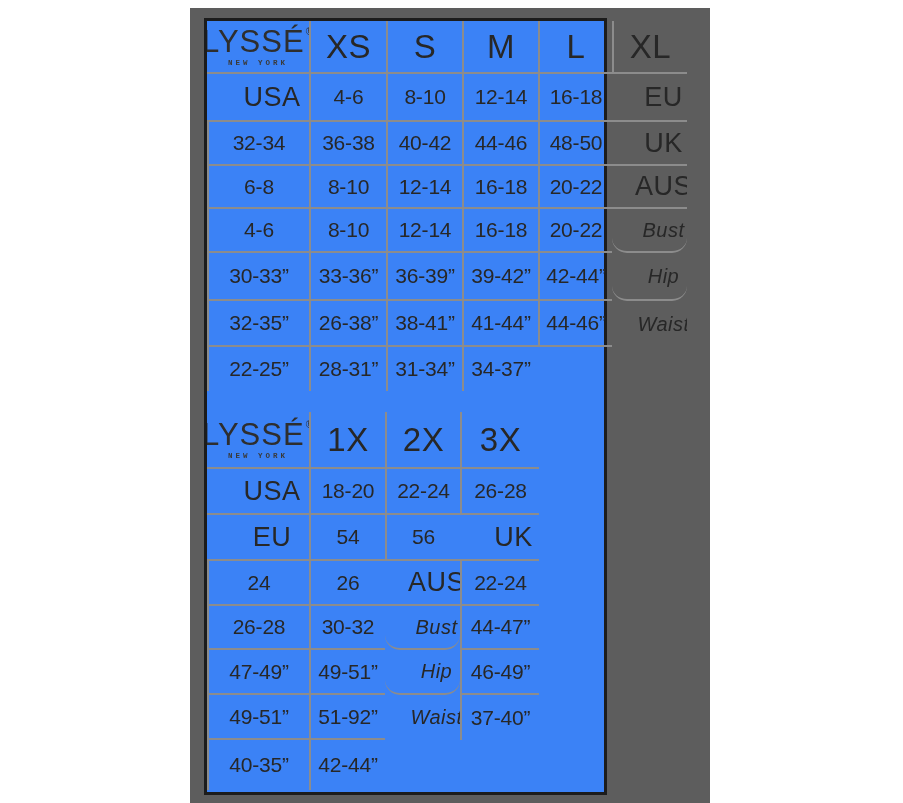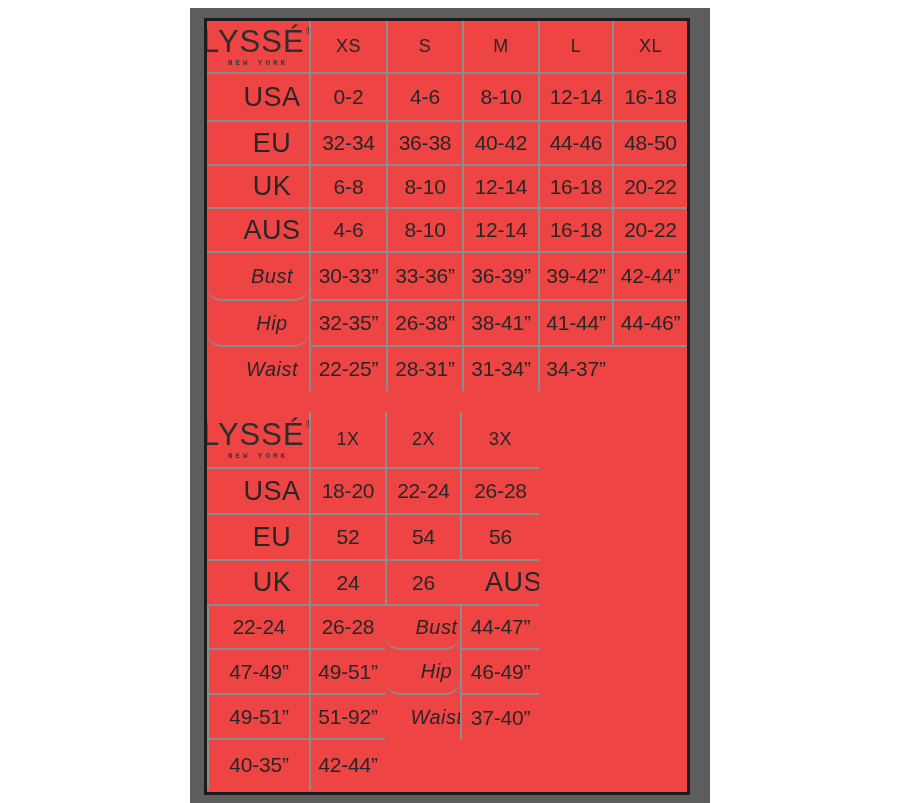--- a/index.html
+++ b/index.html
@@ -10,23 +10,23 @@
     overflow:hidden;
   }
   .canvas{position:relative;width:903px;height:803px;background:#ffffff;}
   .frame{
     position:absolute;left:190px;top:8px;
     width:520px;height:795px;
     background:#5d5d5d;
   }
   .page{
     position:absolute;left:14px;top:10px;
-    width:486px;height:777px;
+    width:403px;height:777px;
     box-sizing:border-box;
-    background:#ef4444;
+    background:#3b82f6;
     border:3px solid #1c1c1c;
   }
   .size-table{display:grid;}
   .t-regular{
     grid-template-columns:102px 77px 76px 76px 74px 75px;
     grid-template-rows:53px 48px 44px 43px 44px 48px 46px 44px;
     width:480px;
   }
   .t-plus{
     grid-template-columns:102px 76px 75px 79px;
@@ -35,21 +35,21 @@
     margin-top:21px;
   }
   .cell{
     display:flex;align-items:center;justify-content:center;
     box-sizing:border-box;
     color:#272727;
     overflow:hidden;
   }
   .cell.bl{border-left:2px solid #8c8c8c;}
   .cell.bb{border-bottom:2px solid #8c8c8c;}
-  .size-head{font-size:18px;letter-spacing:0.5px;}
+  .size-head{font-size:33px;letter-spacing:0.5px;}
   .row-label{font-size:27px;letter-spacing:0.5px;padding-left:28px;}
   .row-label.meas{font-style:italic;font-size:20px;border-radius:15px;}
   .val{font-size:21px;letter-spacing:-0.2px;}
   
   .logo{display:flex;flex-direction:column;align-items:center;justify-content:center;line-height:1;}
   .logo-word{
     font-size:31px;font-weight:300;letter-spacing:1px;color:#2e2e2e;
     display:flex;align-items:flex-start;white-space:nowrap;
   }
   .logo-word .reg{font-size:10px;margin-top:1px;margin-left:1px;}
@@ -73,21 +73,20 @@
               </div>
               <div class="logo-sub">NEW YORK</div>
             </div>
           </div>
           <div class="cell bl bb size-head">XS</div>
           <div class="cell bl bb size-head">S</div>
           <div class="cell bl bb size-head">M</div>
           <div class="cell bl bb size-head">L</div>
           <div class="cell bl bb size-head">XL</div>
           <div class="cell row-label bb">USA</div>
-          <div class="cell bl val bb">0-2</div>
           <div class="cell bl val bb">4-6</div>
           <div class="cell bl val bb">8-10</div>
           <div class="cell bl val bb">12-14</div>
           <div class="cell bl val bb">16-18</div>
           <div class="cell row-label bb">EU</div>
           <div class="cell bl val bb">32-34</div>
           <div class="cell bl val bb">36-38</div>
           <div class="cell bl val bb">40-42</div>
           <div class="cell bl val bb">44-46</div>
           <div class="cell bl val bb">48-50</div>
@@ -132,29 +131,29 @@
             </div>
           </div>
           <div class="cell bl bb size-head">1X</div>
           <div class="cell bl bb size-head">2X</div>
           <div class="cell bl bb size-head">3X</div>
           <div class="cell row-label bb">USA</div>
           <div class="cell bl val bb">18-20</div>
           <div class="cell bl val bb">22-24</div>
           <div class="cell bl val bb">26-28</div>
           <div class="cell row-label bb">EU</div>
-          <div class="cell bl val bb">52</div>
           <div class="cell bl val bb">54</div>
           <div class="cell bl val bb">56</div>
           <div class="cell row-label bb">UK</div>
           <div class="cell bl val bb">24</div>
           <div class="cell bl val bb">26</div>
           <div class="cell row-label bb">AUS</div>
           <div class="cell bl val bb">22-24</div>
           <div class="cell bl val bb">26-28</div>
+          <div class="cell bl val bb">30-32</div>
           <div class="cell row-label meas bb">Bust</div>
           <div class="cell bl val bb">44-47”</div>
           <div class="cell bl val bb">47-49”</div>
           <div class="cell bl val bb">49-51”</div>
           <div class="cell row-label meas bb">Hip</div>
           <div class="cell bl val bb">46-49”</div>
           <div class="cell bl val bb">49-51”</div>
           <div class="cell bl val bb">51-92”</div>
           <div class="cell row-label meas">Waist</div>
           <div class="cell bl val">37-40”</div>

